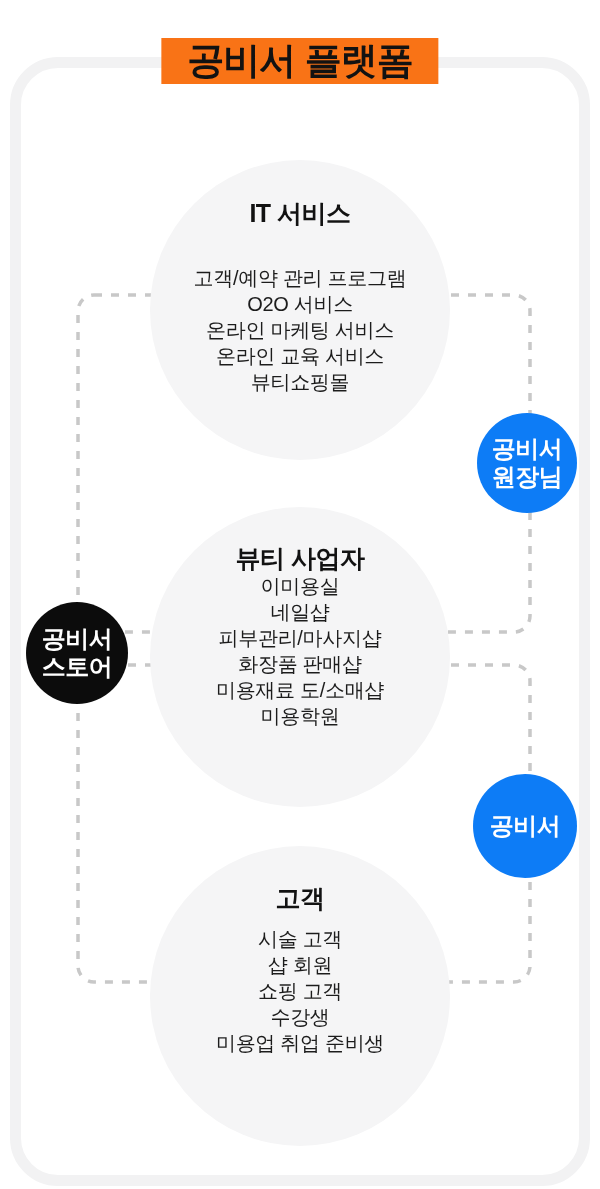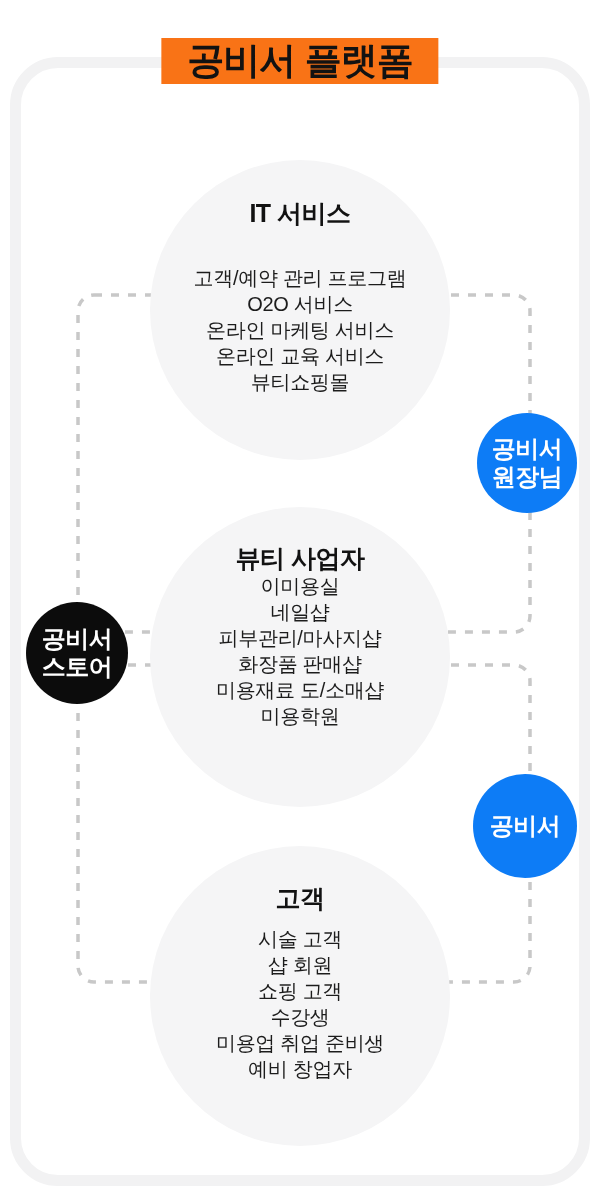--- a/index.html
+++ b/index.html
@@ -146,21 +146,20 @@
   </div>
 
   <div class="big-circle c-customer">
     <div class="circle-title">고객</div>
     <div class="circle-list">
       <div class="circle-item">시술 고객</div>
       <div class="circle-item">샵 회원</div>
       <div class="circle-item">쇼핑 고객</div>
       <div class="circle-item">수강생</div>
       <div class="circle-item">미용업 취업 준비생</div>
-      <div class="circle-item">예비 창업자</div>
     </div>
   </div>
 
   <div class="node node-blue node-owner">
     <div>공비서</div>
     <div>원장님</div>
   </div>
 
   <div class="node node-black node-store">
     <div>공비서</div>

